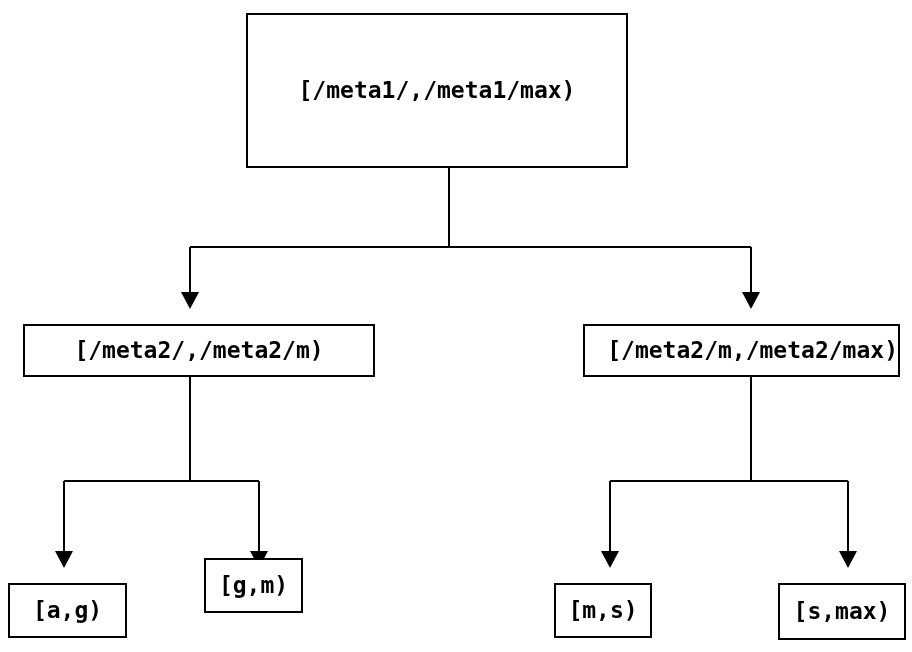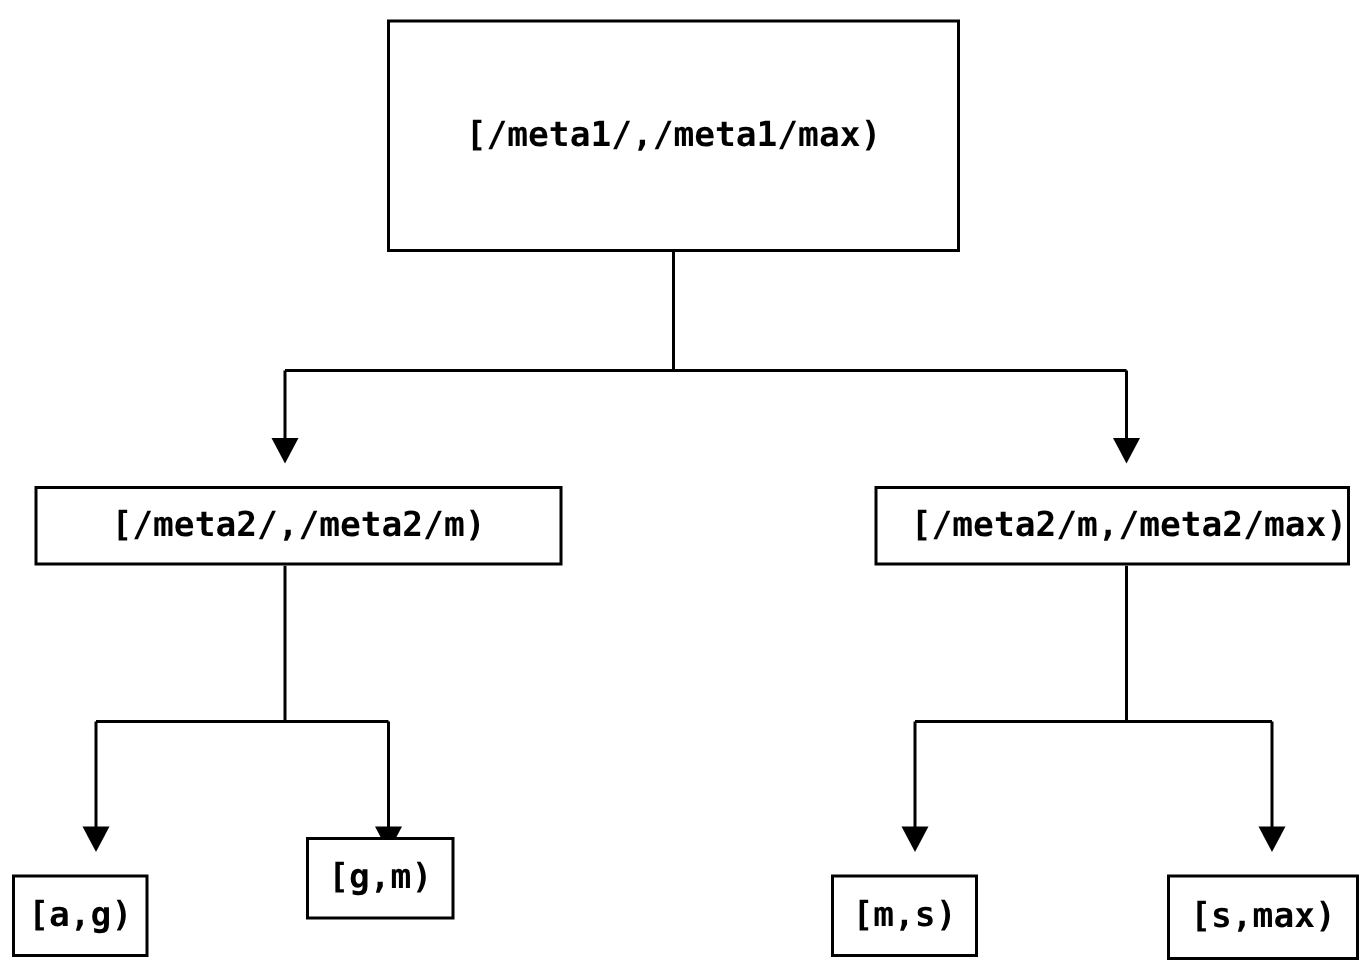--- a/index.html
+++ b/index.html
@@ -38,24 +38,24 @@
     background: #ffffff;
     display: flex;
     align-items: center;
     justify-content: center;
     color: #000000;
     font-weight: bold;
     font-size: 23px;
     white-space: nowrap;
     line-height: 1;
   }
-  .node-root   { left: 258px; top: 13px;  width: 382px; height: 155px; }
+  .node-root   { left: 246px; top: 13px;  width: 382px; height: 155px; }
   .node-left   { left: 23px;  top: 324px; width: 352px; height: 53px;  }
   .node-right  { left: 583px; top: 324px; width: 317px; height: 53px; justify-content: flex-end;  }
-  .node-leaf-0 { left: 8px;   top: 583px; width: 91px;  height: 55px;  }
+  .node-leaf-0 { left: 8px;   top: 583px; width: 119px;  height: 55px;  }
   .node-leaf-1 { left: 204px; top: 558px; width: 99px;  height: 55px;  }
   .node-leaf-2 { left: 554px; top: 583px; width: 98px;  height: 55px;  }
   .node-leaf-3 { left: 778px; top: 583px; width: 128px; height: 57px;  }
 </style>
 </head>
 <body>
 
 <div class="canvas">
 
   <svg class="edges" viewBox="0 0 912 652" xmlns="http://www.w3.org/2000/svg">

